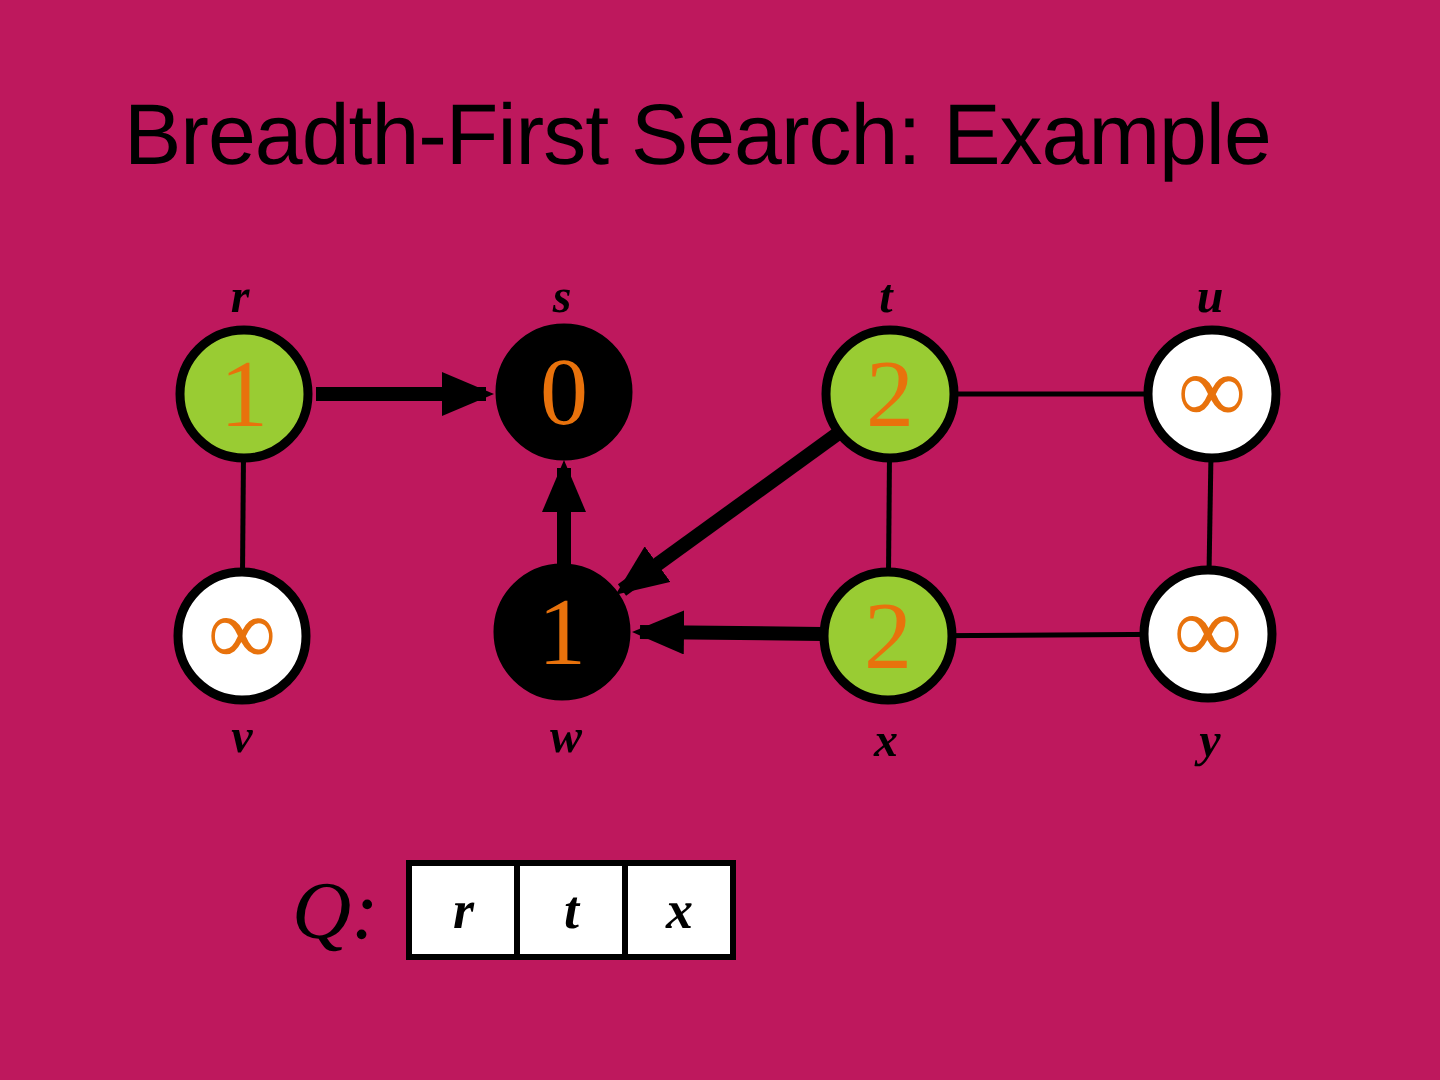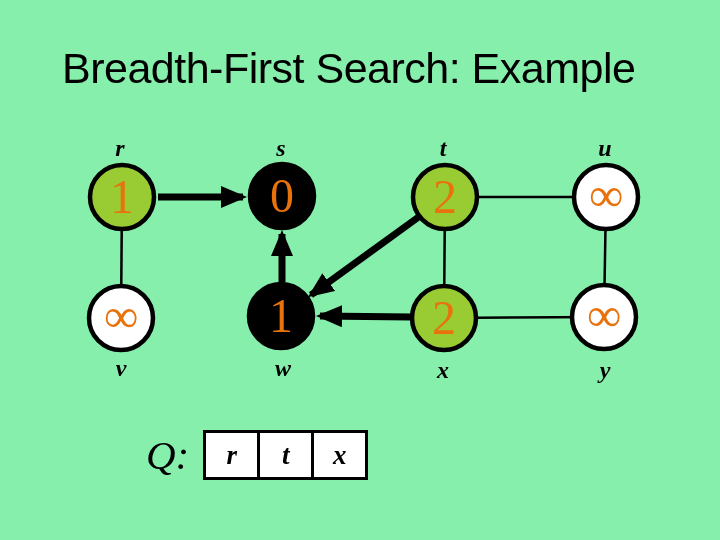--- a/index.html
+++ b/index.html
@@ -1,16 +1,16 @@
 <!DOCTYPE html>
 <html><head>
 <meta charset="utf-8">
 <style>
   html,body{margin:0;padding:0;background:#fff;}
-  .slide{position:relative;width:720px;height:540px;background:#86efac;overflow:hidden;
+  .slide{position:relative;width:720px;height:540px;background:#be185d;overflow:hidden;
          font-family:"Liberation Sans",sans-serif;}
   .title{position:absolute;left:62px;top:44px;font-size:43px;letter-spacing:-0.5px;
          color:#000;white-space:nowrap;font-family:"Liberation Sans",sans-serif;}
   svg{position:absolute;left:0;top:0;}
   .vlabel{font-family:"Liberation Serif",serif;font-style:italic;font-weight:bold;
           font-size:24px;fill:#000;}
   .dist{font-family:"Liberation Serif",serif;font-size:48px;}
   .edge{stroke:#000;stroke-width:2.5;}
   .tree-edge{stroke:#000;stroke-width:7;}
   .queue{position:absolute;left:146px;top:430px;display:flex;align-items:center;}

